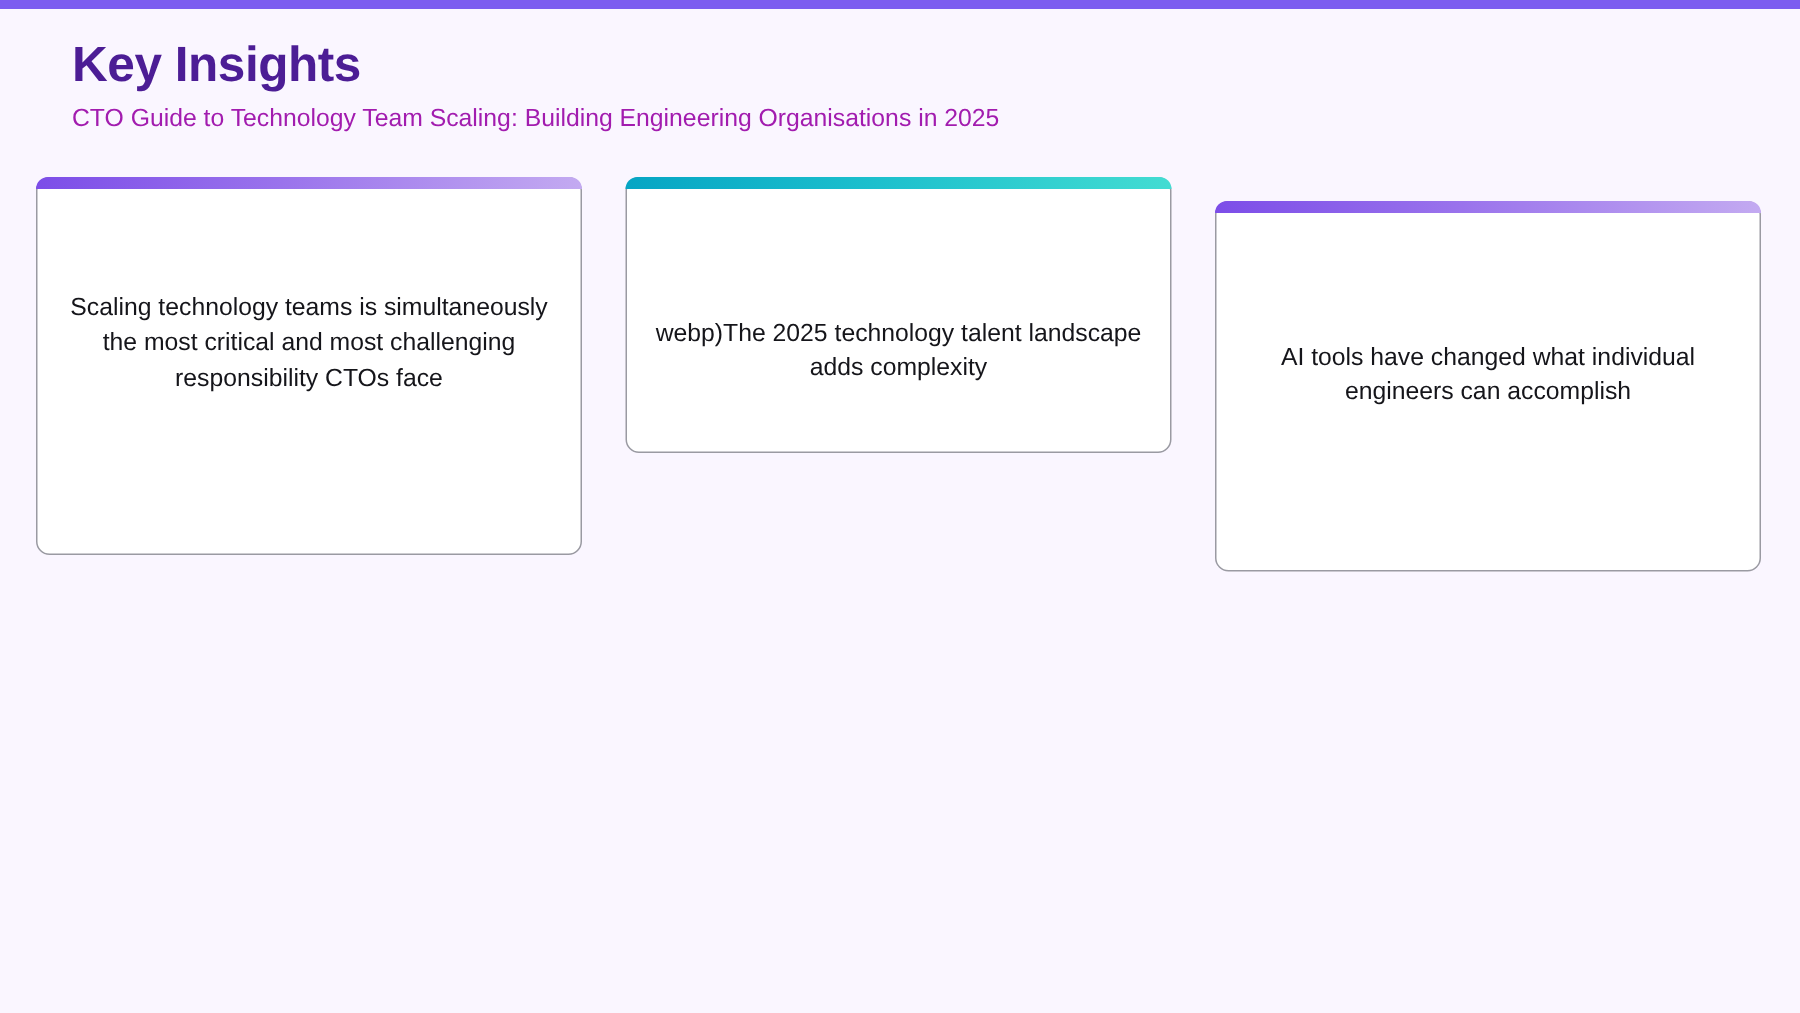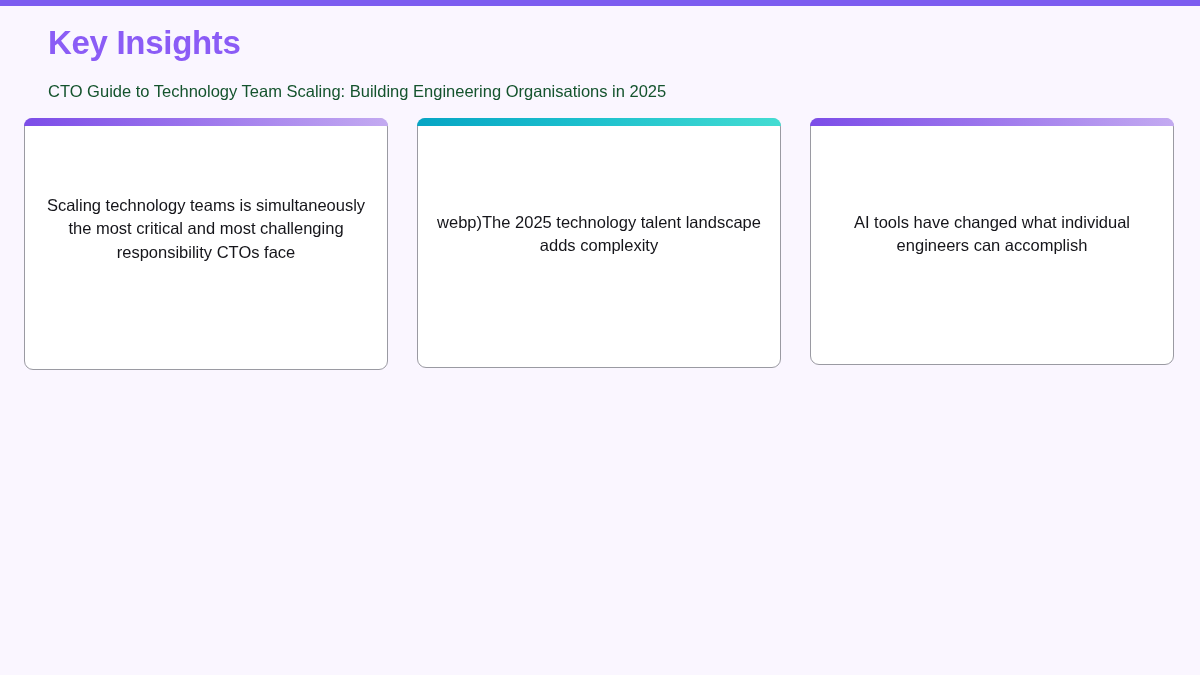--- a/index.html
+++ b/index.html
@@ -36,29 +36,29 @@
   }
 
   
   #header {
     padding: 18px 0 0 48px;
   }
 
   #page-title {
     font-size: 33px;
     font-weight: bold;
-    color: #8b5cf6;
+    color: #4c1d95;
     letter-spacing: -0.3px;
     line-height: 1.18;
   }
 
   #page-subtitle {
-    margin-top: 18px;
+    margin-top: 6px;
     font-size: 16.5px;
-    color: #14532d;
+    color: #a21caf;
     font-weight: normal;
     line-height: 1.3;
     white-space: nowrap;
   }
 
   
   #cards-grid {
     position: absolute;
     top: 112px;
     left: 24px;
@@ -73,22 +73,22 @@
     position: relative;
     background: #ffffff;
     border: 1px solid #9a9aa2;
     border-radius: 9px;
     overflow: visible;
     height: 252px;
     display: flex;
     flex-direction: column;
   }
 
-  .insight-card.row-2 { height: 250px; }
-  .insight-card.row-2.shorter { height: 247px; }
+  .insight-card.row-2 { height: 184px; }
+  .insight-card.row-2.shorter { height: 247px; margin-top: 16px; }
 
   .card-accent {
     height: 8px;
     border-radius: 8px 8px 0 0;
     flex: 0 0 auto;
     margin: -1px -1px 0 -1px;
   }
 
   .card-accent.purple {
     background: linear-gradient(90deg, #7c4de8 0%, #9a73ec 45%, #c3aaf1 100%);

